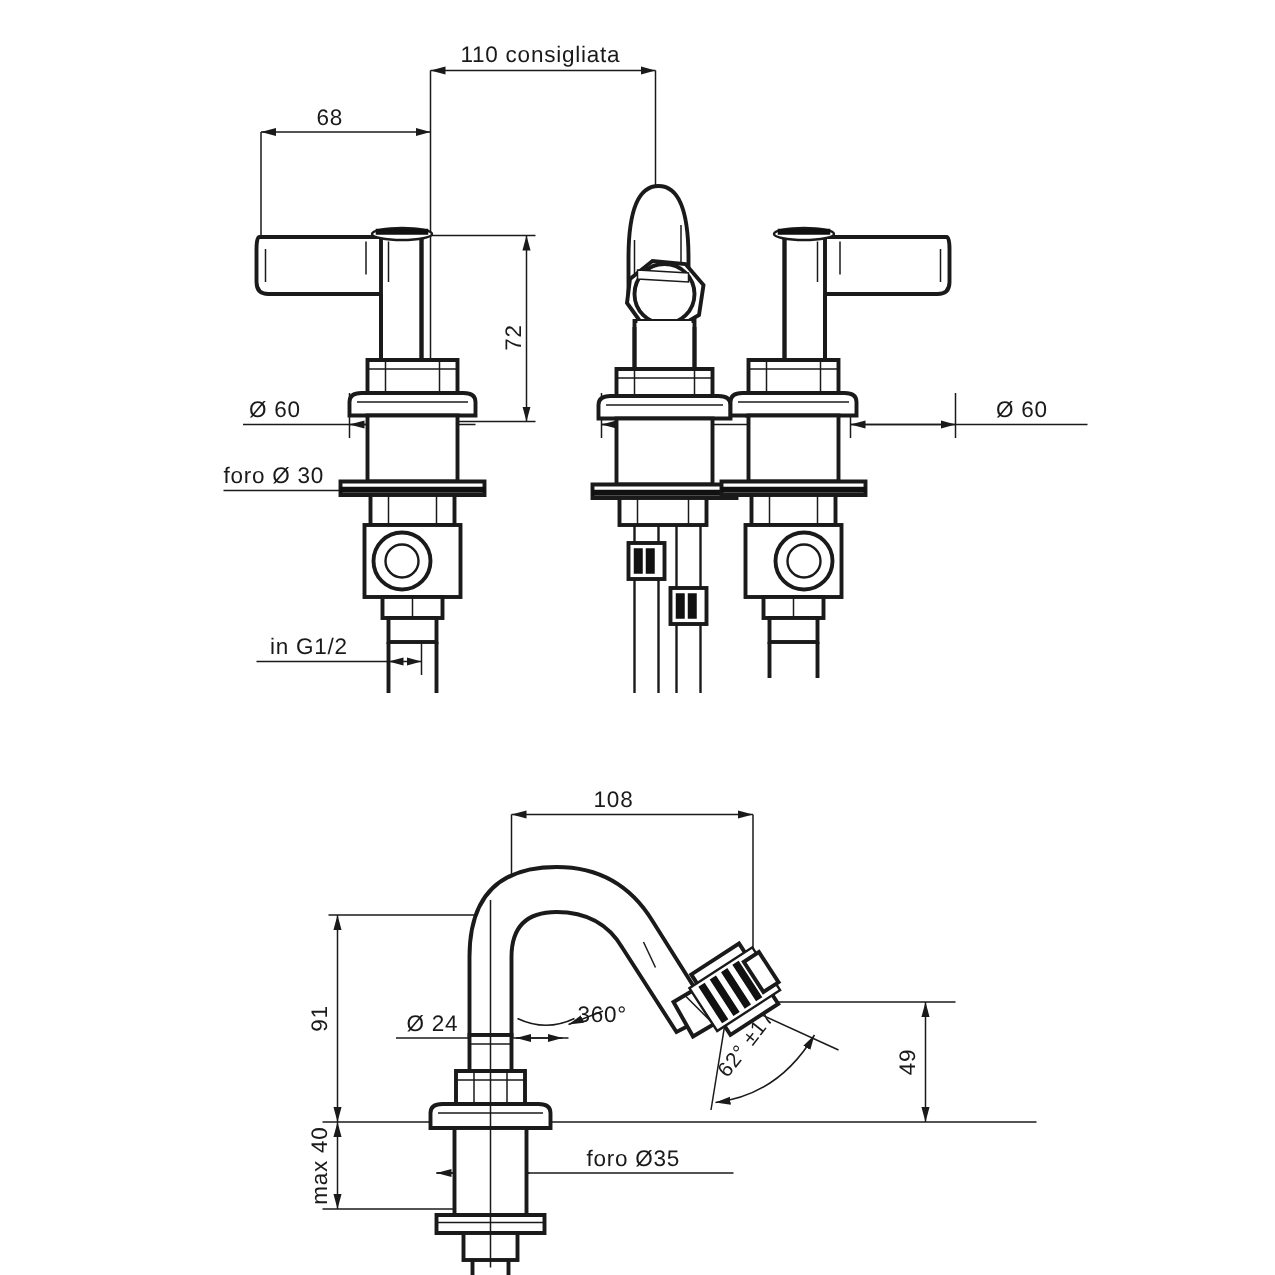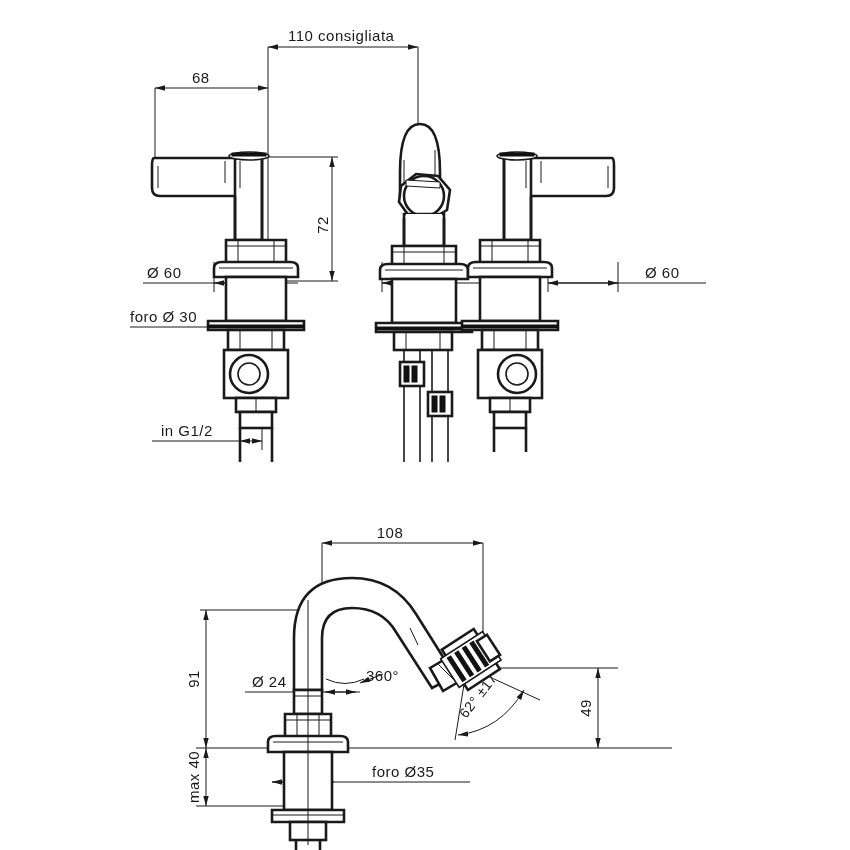--- a/index.html
+++ b/index.html
@@ -1,18 +1,18 @@
 <!DOCTYPE html>
 <html><head>
 <meta charset="utf-8">
 <style>
   html,body{margin:0;padding:0;background:#ffffff;}
   body{width:850px;height:850px;overflow:hidden;
        font-family:"Liberation Sans",sans-serif;}
-  #sheet{position:relative;width:818px;height:850px;background:#fff;}
+  #sheet{position:relative;width:818px;height:850px;background:#fff;margin-left:19px;}
   svg{display:block;}
   .ln{stroke:#1a1a1a;fill:none;}
   .thin{stroke-width:1;}
   .med{stroke-width:1.6;}
   .thick{stroke-width:2.6;}
   .fillblk{fill:#111;stroke:#111;}
   .fillwht{fill:#ffffff;}
   .dimtxt{font-family:"Liberation Sans",sans-serif;font-size:15px;fill:#1a1a1a;
           letter-spacing:0.5px;}
   .dimtxt.sm{font-size:14px;}

